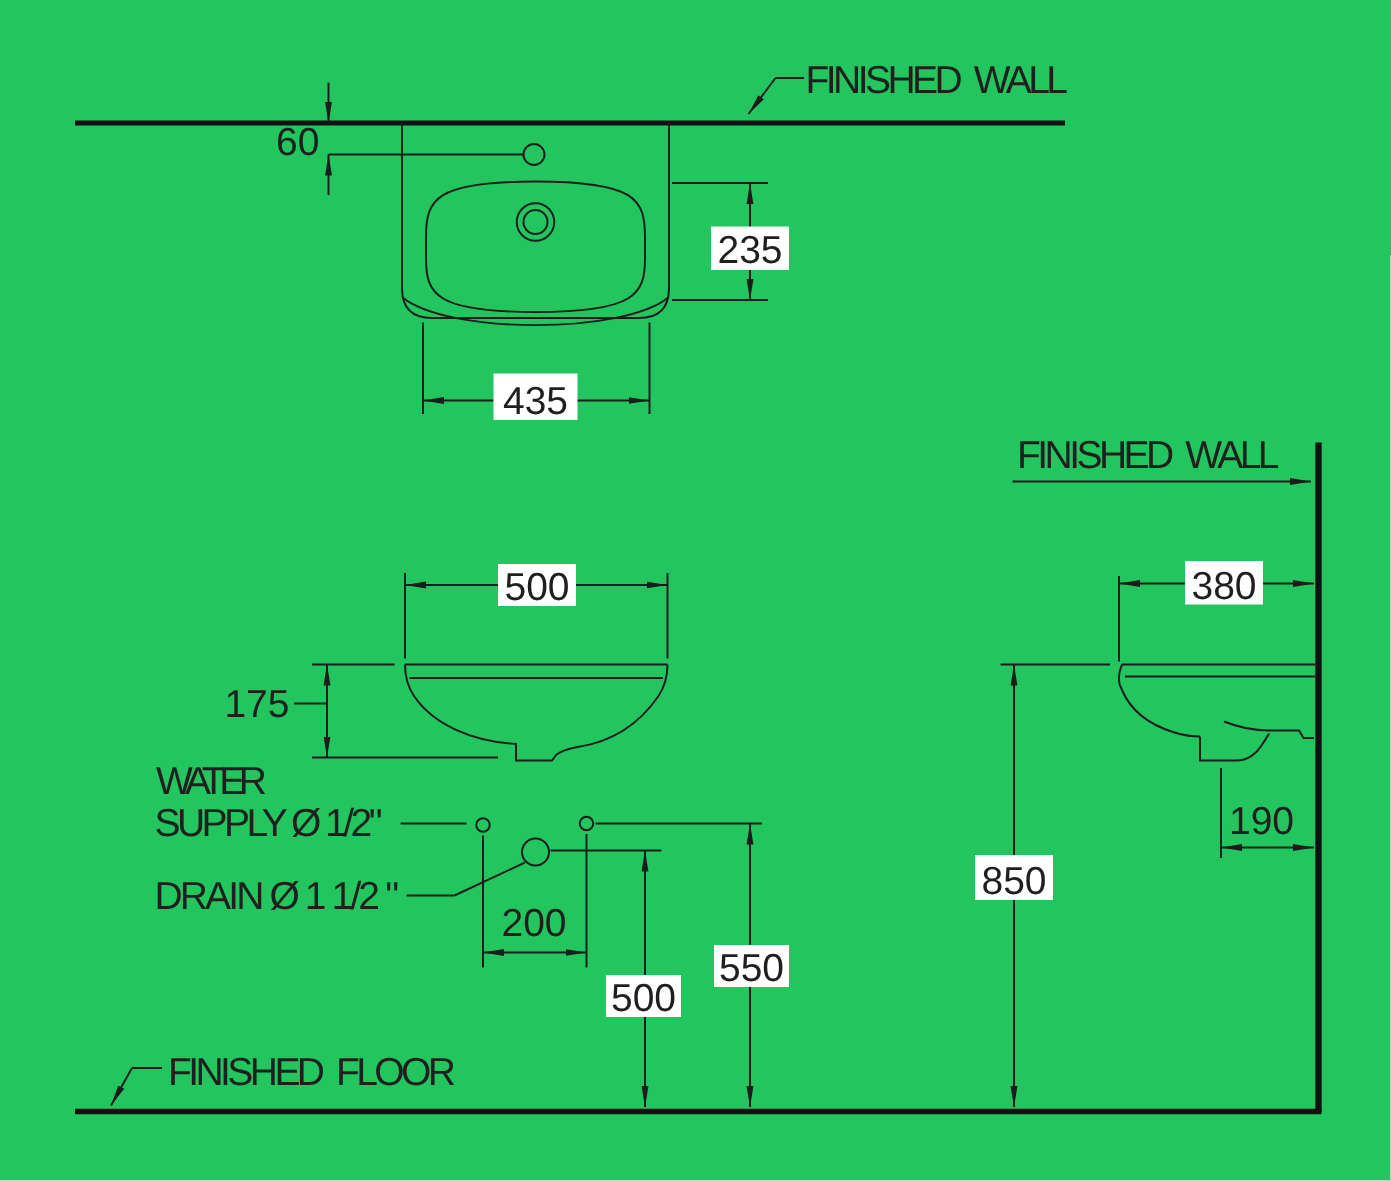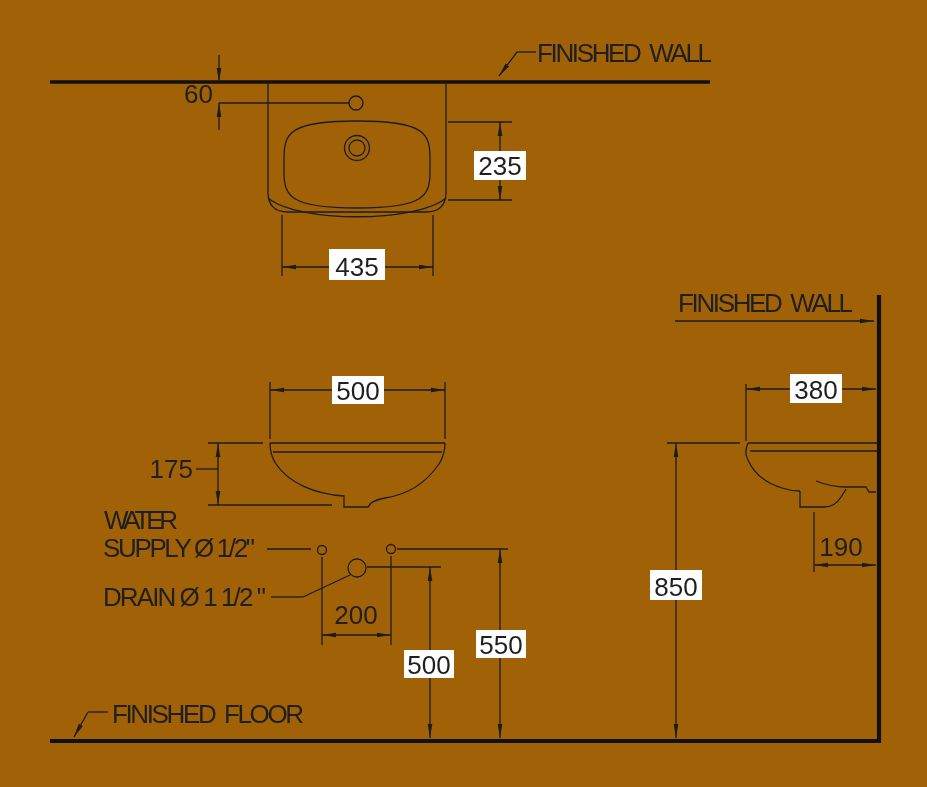--- a/index.html
+++ b/index.html
@@ -1,16 +1,16 @@
 <!DOCTYPE html>
 <html><head>
 <meta charset="utf-8">
 <style>
   html,body{margin:0;padding:0;background:#ffffff;}
-  .canvas{width:927px;height:787px;position:relative;background:#a16207;overflow:hidden;}
+  .canvas{width:927px;height:787px;position:relative;background:#22c55e;overflow:hidden;}
   .ln{stroke:#1c1c1c;stroke-width:1.3;fill:none;stroke-linecap:butt;}
   .thk{stroke:#111111;stroke-width:3.4;fill:none;}
   .wall-r{stroke:#111111;stroke-width:4.2;fill:none;}
   .flr{stroke:#111111;stroke-width:3.8;fill:none;}
   .t{font-family:"Liberation Sans",sans-serif;font-size:26px;fill:#1f1f1f;white-space:pre;}
   .bg{fill:#ffffff;stroke:none;}
 </style>
 </head>
 <body>
 

